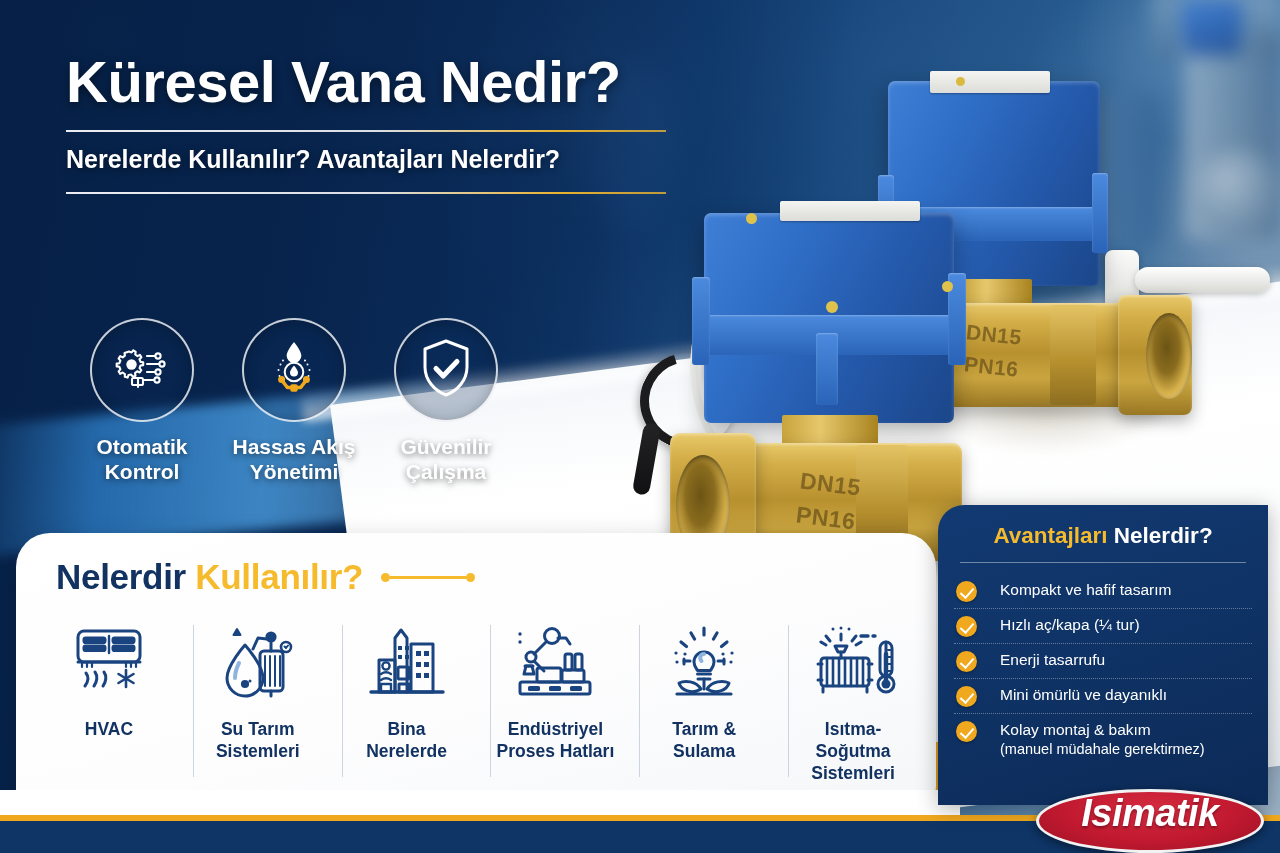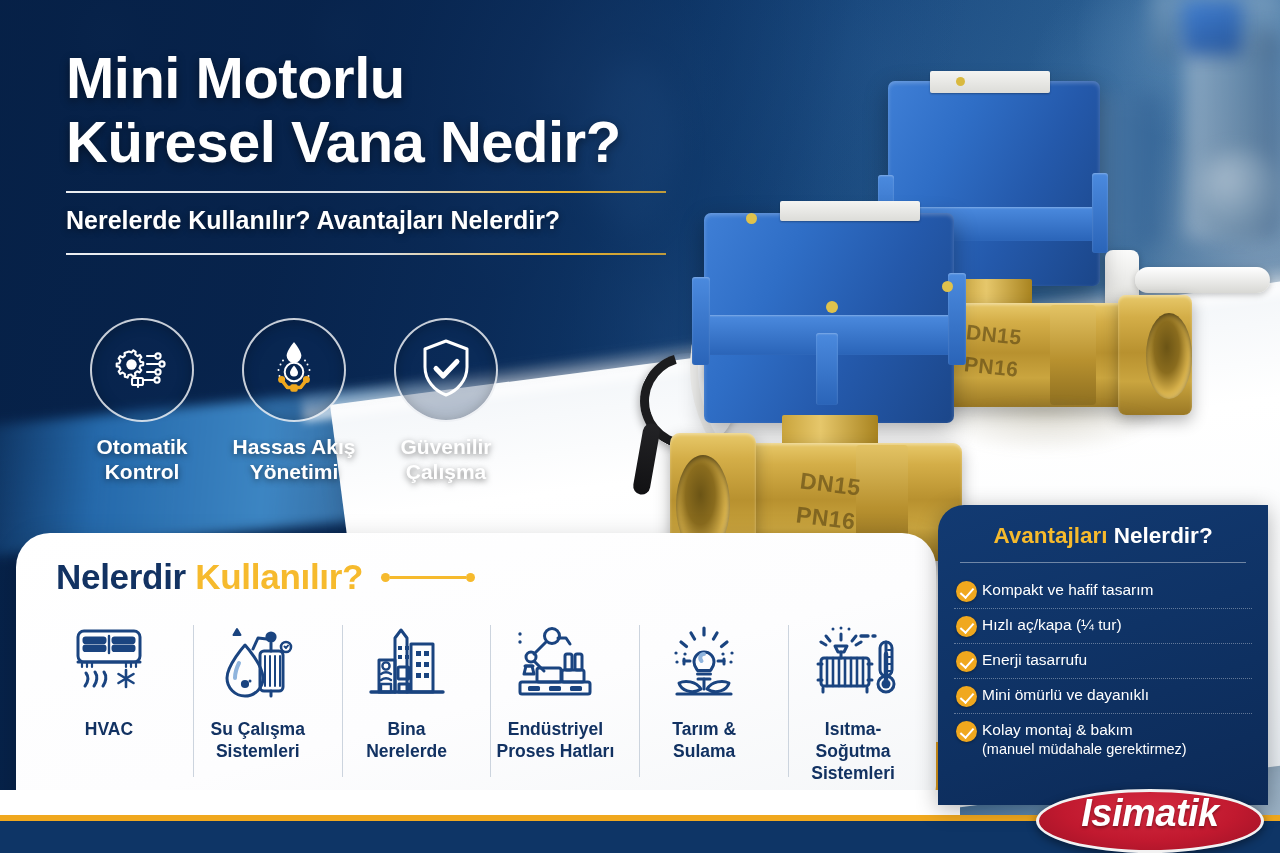--- a/index.html
+++ b/index.html
@@ -181,21 +181,21 @@
   }
   .adv-title {
     font-size: 22.5px; font-weight: 700; color: #ffffff; text-align: center; margin-top: 4px;
   }
   .adv-title .y { color: #f6ba2d; }
   .adv-rule {
     height: 1px; background: rgba(255,255,255,.40); margin: 13px 6px 11px 6px;
   }
   .adv-list { list-style: none; }
   .adv-item {
-    display: flex; align-items: flex-start; gap: 5px;
+    display: flex; align-items: flex-start; gap: 23px;
     padding: 6px 2px 6px 2px;
     border-bottom: 1px dotted rgba(255,255,255,.35);
   }
   .adv-item:last-child { border-bottom: none; }
   .adv-check {
     flex: 0 0 auto; width: 21px; height: 21px; border-radius: 50%;
     background: #f0a81e; position: relative; margin-top: 1px;
     box-shadow: 0 1px 3px rgba(0,0,0,.35);
   }
   .adv-check::after {
@@ -349,21 +349,20 @@
     <div class="brass" style="left:22px;top:218px;width:280px;height:118px;"></div>
     <div class="hex" style="left:196px;top:220px;width:52px;height:114px;"></div>
     <div class="brass" style="left:10px;top:208px;width:86px;height:140px;border-radius:10px;"></div>
     <div class="thread" style="left:16px;top:230px;width:54px;height:100px;"></div>
     <div class="valve-mark" style="left:140px;top:246px;font-size:23px;transform:rotate(7deg);">DN15</div>
     <div class="valve-mark" style="left:136px;top:280px;font-size:23px;transform:rotate(7deg);">PN16</div>
     <div class="reflect" style="left:30px;top:332px;width:280px;height:58px;"></div>
   </div>
 
   <div class="hero">
-    <div class="title-l1">Mini Motorlu</div>
     <div class="title-l2">Küresel Vana Nedir?</div>
     <div class="rule"></div>
     <div class="subtitle">Nerelerde Kullanılır? Avantajları Nelerdir?</div>
     <div class="rule"></div>
   </div>
 
   <div class="features">
 
     <div class="feature">
       <div class="feat-circle">
@@ -499,21 +498,21 @@
               <path d="M52 20v8" stroke-width="3"></path>
               <rect x="41" y="28" width="23" height="40" rx="4"></rect>
               <path d="M46 33v30M51 33v30M56 33v30M61 33v30" stroke-width="2"></path>
               <path d="M52 68v5" stroke-width="3"></path>
               <circle cx="67" cy="24" r="5" stroke-width="2.6"></circle>
               <path d="M65.5 23.5l1.5 1.5 2-2.5" stroke-width="2"></path>
             </svg>
           </span>
         </div>
         <div class="usage-label">
-          <span>Su Çalışma</span><br>
+          <span>Su Tarım</span><br>
           <span>Sistemleri</span>
         </div>
       </div>
 
       <div class="usage-item">
         <div class="usage-icon">
           <span>
             <svg width="84" height="76" viewBox="0 0 84 76" fill="none" stroke="#1a4480" stroke-width="3" stroke-linecap="round" stroke-linejoin="round">
               <path d="M30 68V14l6-8 6 8v54"></path>
               <rect x="46" y="20" width="22" height="48"></rect>

